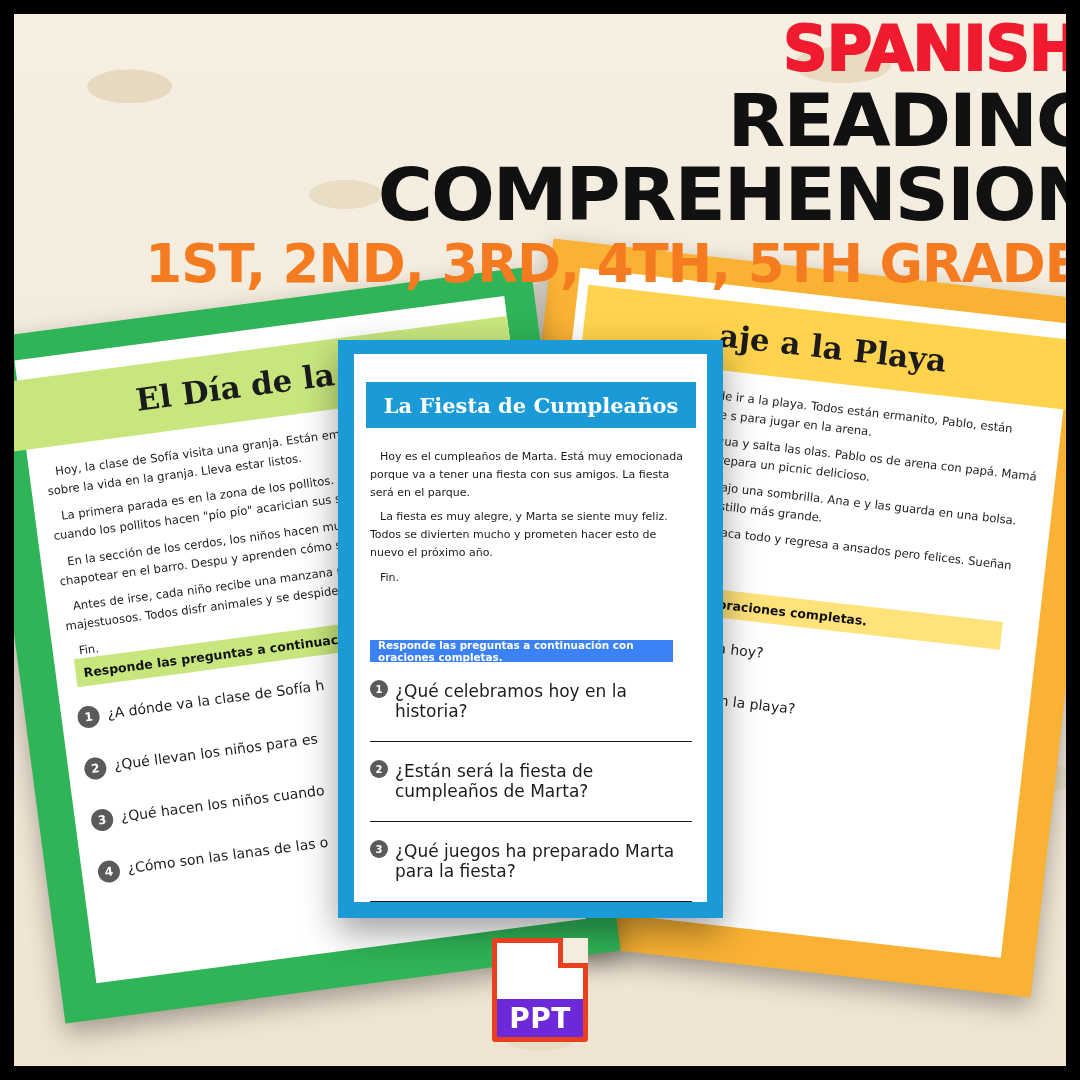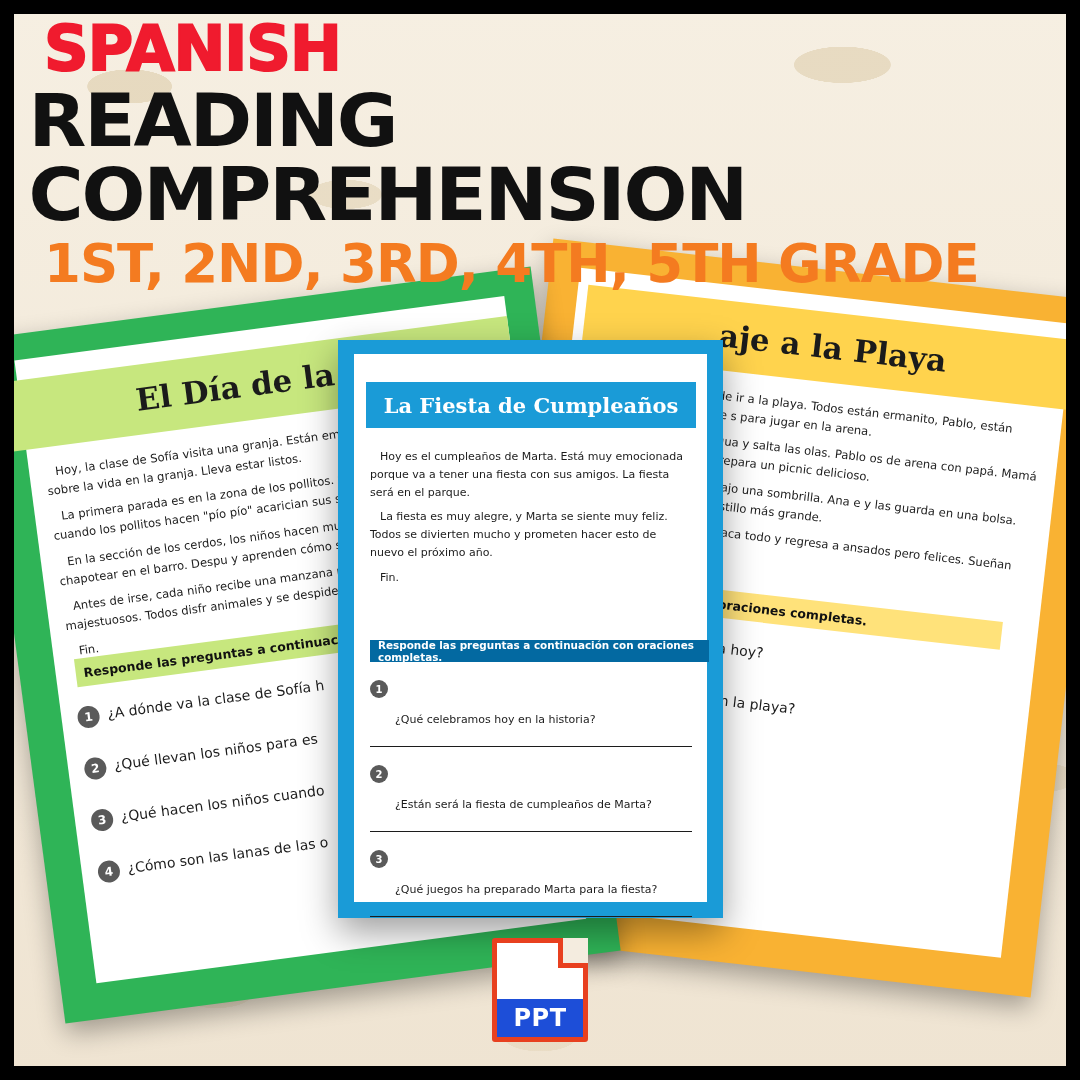--- a/index.html
+++ b/index.html
@@ -34,21 +34,21 @@
   .frame {
     position: absolute; inset: 0;
     border: 14px solid #000;
     z-index: 40;
     pointer-events: none;
   }
 
   
   #title-block {
     position: absolute; top: 18px; left: 0; width: 1080px;
-    text-align: left; z-index: 20; padding-left: 44px;
+    text-align: right; z-index: 20; padding-left: 44px;
   }
   #title-spanish {
     font-family: "DejaVu Sans", sans-serif;
     font-weight: 700;
     font-size: 62px;
     letter-spacing: -1px;
     color: #f01b2e;
     -webkit-text-stroke: 2px #f01b2e;
     line-height: 1;
   }
@@ -168,26 +168,26 @@
     z-index: 20;
     box-shadow: 0 14px 34px rgba(0,0,0,.38);
   }
   #sheet-blue .inner { left: 16px; top: 14px; right: 16px; bottom: 16px; }
   #sheet-blue .banner {
     left: 28px; top: 42px; width: 330px; height: 46px;
     background: #1a9bd7; color: #fff; font-size: 21px; text-align: center;
   }
   #sheet-blue .body-text { left: 32px; top: 108px; width: 320px; font-size: 11px; line-height: 1.62; }
   #sheet-blue .instr {
-    left: 32px; top: 300px; width: 339px; height: 22px;
-    background: #0369a1; color: #fff; font-size: 10.4px;
+    left: 32px; top: 300px; width: 303px; height: 22px;
+    background: #3b82f6; color: #fff; font-size: 10.4px;
   }
   #sheet-blue .qlist { left: 32px; top: 340px; width: 322px; }
   #sheet-blue .qnum { width: 18px; height: 18px; font-size: 10px; background: #5a5a5a; margin-right: 7px; }
-  #sheet-blue .qtext { font-size: 11px; padding-top: 1px; margin-top: 32px; }
+  #sheet-blue .qtext { font-size: 17px; padding-top: 1px; }
   #sheet-blue .q { margin-bottom: 20px; }
   #sheet-blue .answer-line { margin-top: 9px; border-bottom: 1.6px solid #1c1c1c; }
 
   
   #badges {
     position: absolute; bottom: 38px; left: 0; width: 1080px;
     display: flex; justify-content: center; gap: 18px; z-index: 30;
   }
   .badge {
     position: relative;
@@ -199,25 +199,25 @@
   }
   .badge .corner {
     position: absolute; top: -5px; right: -5px;
     width: 30px; height: 30px;
     background: #f4ecdf;
     border-left: 5px solid #e8401f;
     border-bottom: 5px solid #e8401f;
   }
   .badge .tag {
     width: 100%; height: 38px;
-    background: #1d4ed8;
+    background: #6d28d9;
     color: #fff;
     font-family: "DejaVu Sans", sans-serif;
     font-weight: 700;
-    font-size: 24px;
+    font-size: 28px;
     display: flex; align-items: center; justify-content: center;
     letter-spacing: .5px;
   }
 </style>
 </head>
 <body>
 
 <div id="stage">
 
   <div id="title-block">

